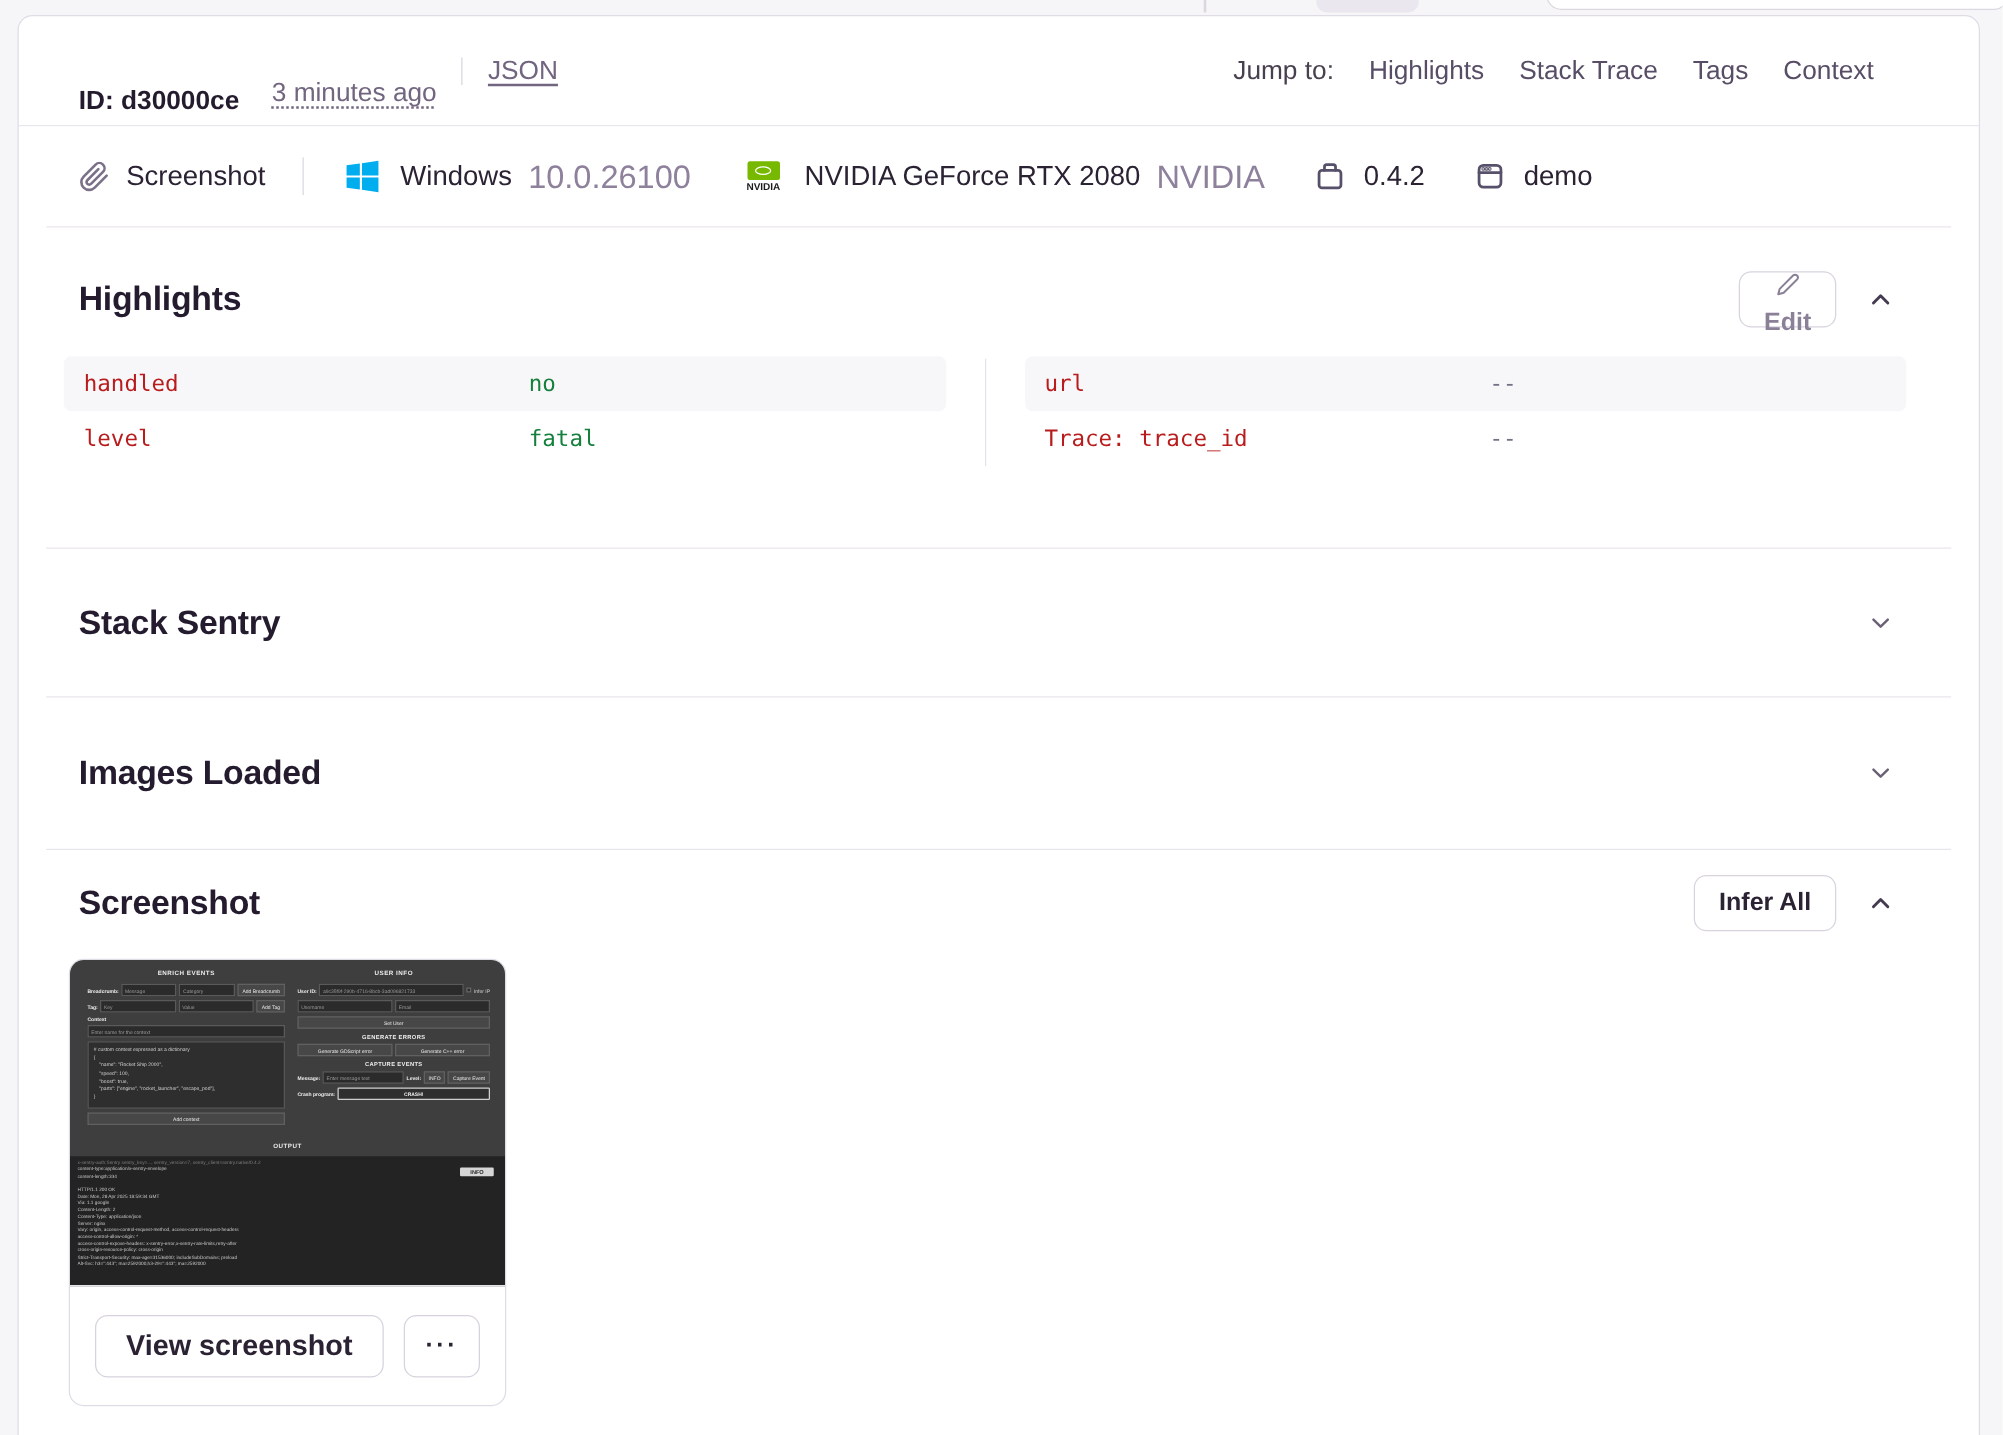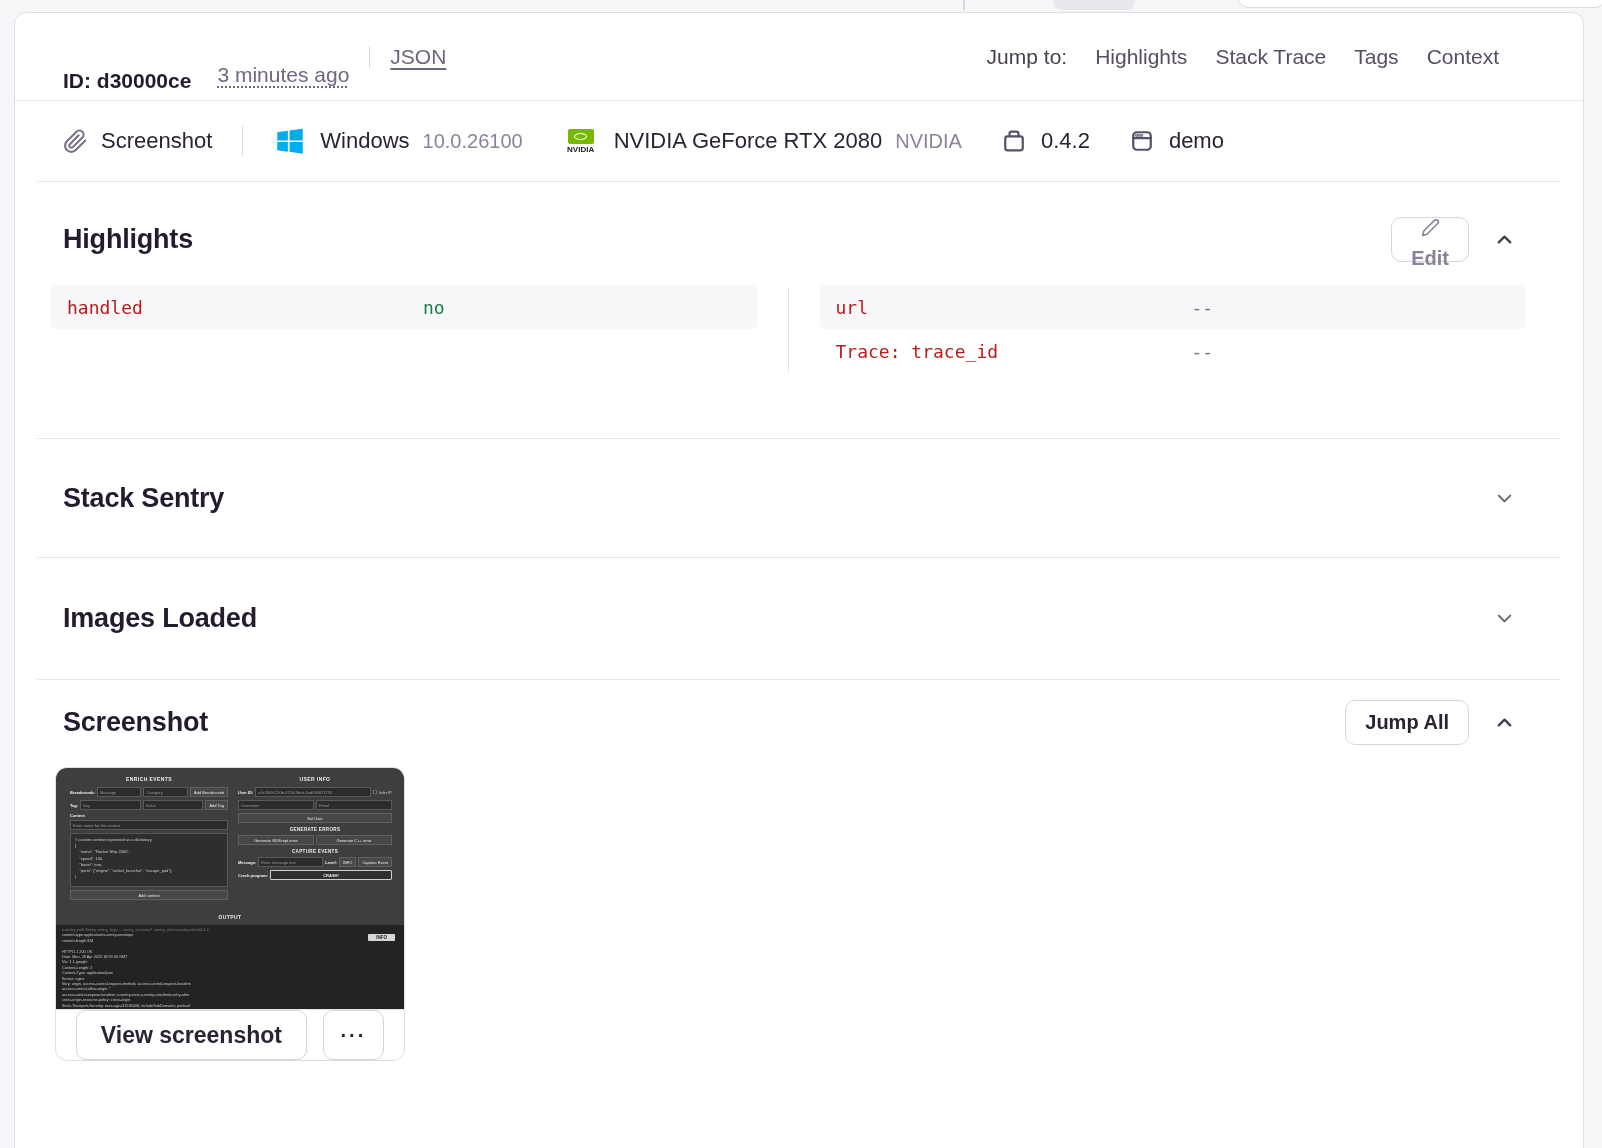--- a/index.html
+++ b/index.html
@@ -36,21 +36,21 @@
   .json-link { font-size:21px; color:#71657f; cursor:pointer; text-decoration:underline; text-underline-offset:4px; }
   .vdiv-sm { width:1px; height:22px; background:#d9d5de; margin:0 -6px; }
   .evt-header-right { display:flex; align-items:center; gap:28px; }
   .jump-label { font-size:21px; color:#49404f; }
   .jump-link { font-size:21px; color:#584d66; cursor:pointer; text-decoration:none; }
 
   
   .context-bar { height:80px; display:flex; align-items:center; padding:0 48px; }
   .ctx-item { display:flex; align-items:center; gap:13px; }
   .ctx-text { font-size:22px; color:#2b2233; }
-  .ctx-sub { font-size:20px; color:#8d819c; }
+  .ctx-sub { font-size:26px; color:#8d819c; }
   .ctx-vdiv { width:1px; height:30px; background:#dcd8e0; margin:0 30px; }
   .ctx-gap { width:38px; }
   .icon-gray { color:#6f657d; }
   .nv-logo { display:flex; flex-direction:column; align-items:center; width:40px; }
   .nv-box { width:26px; height:15px; background:#76b900; border-radius:2px; display:flex; align-items:center; justify-content:center; }
   .nv-eye { width:13px; height:7px; border:1.6px solid #fff; border-radius:50%; }
   .nv-word { font-size:8px; font-weight:700; color:#1c1c1c; letter-spacing:0; margin-top:1px; }
 
   
   section { padding-left:48px; padding-right:67px; }
@@ -79,21 +79,21 @@
   .hl-val.muted { color:#767086; }
 
   .sec-collapsed { display:flex; align-items:center; }
   .sec-stack { height:118px; }
   .sec-images { height:121px; }
 
   .sec-screenshot { padding-top:20px; }
 
   
   .shot-card {
-    width:350px; height:294px; margin-top:22px; margin-left:-8px;
+    width:350px; height:358px; margin-top:22px; margin-left:-8px;
     border:1px solid #e0dce6; border-radius:12px; background:#fff; overflow:hidden;
     display:flex; flex-direction:column;
   }
   .shot-img { height:261px; background:#3e3e3e; position:relative; overflow:hidden; cursor:pointer; border-bottom:1px solid #e7e3ea; }
   .shot-footer { flex:1; display:flex; align-items:center; gap:16px; padding:0 20px; }
   .btn-viewshot {
     width:234px; height:50px; border:1px solid #d7d2dd; border-radius:10px; background:#fff;
     font-size:23px; font-weight:700; color:#2b2233; display:flex; align-items:center; justify-content:center; cursor:pointer;
     font-family:"Liberation Sans",sans-serif;
   }
@@ -234,20 +234,24 @@
           <polyline points="6 15 12 9 18 15"></polyline>
         </svg>
       </span>
     </div>
     <div class="hl-grid">
       <div>
         <div class="hl-row striped">
           <span class="hl-key">handled</span>
           <span class="hl-val">no</span>
         </div>
+        <div class="hl-row">
+          <span class="hl-key">level</span>
+          <span class="hl-val">fatal</span>
+        </div>
       </div>
       <div class="hl-vline"></div>
       <div>
         <div class="hl-row striped">
           <span class="hl-key">url</span>
           <span class="hl-val muted">--</span>
         </div>
         <div class="hl-row">
           <span class="hl-key">Trace: trace_id</span>
           <span class="hl-val muted">--</span>
@@ -277,21 +281,21 @@
       </svg>
     </span>
   </section>
 
   <div class="divider"></div>
 
   <section class="sec-screenshot">
     <div class="section-head">
       <span class="section-title">Screenshot</span>
       <button class="btn-outline btn-viewall">
-        <span>Jump All</span>
+        <span>Infer All</span>
       </button>
       <span class="chev">
         <svg width="23" height="23" viewBox="0 0 24 24" fill="none" stroke="#453b50" stroke-width="2.4" stroke-linecap="round" stroke-linejoin="round">
           <polyline points="6 15 12 9 18 15"></polyline>
         </svg>
       </span>
     </div>
 
     <div class="shot-card">
       <div class="shot-img">

